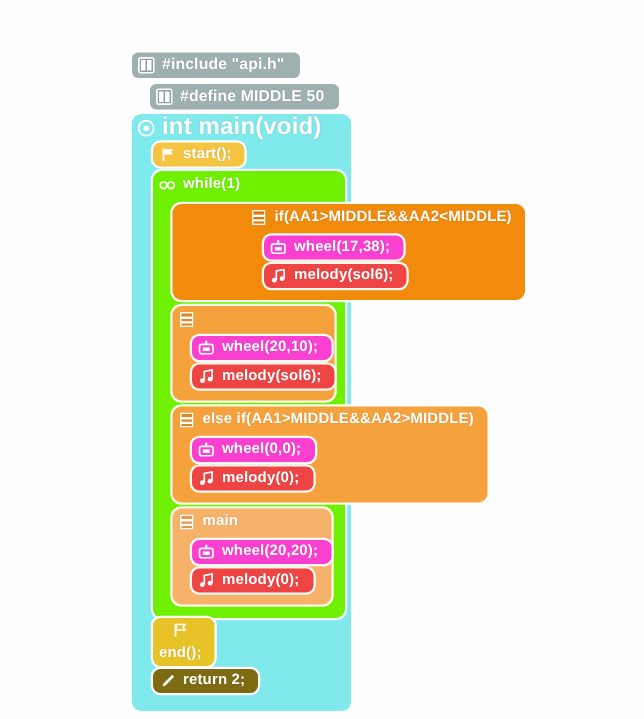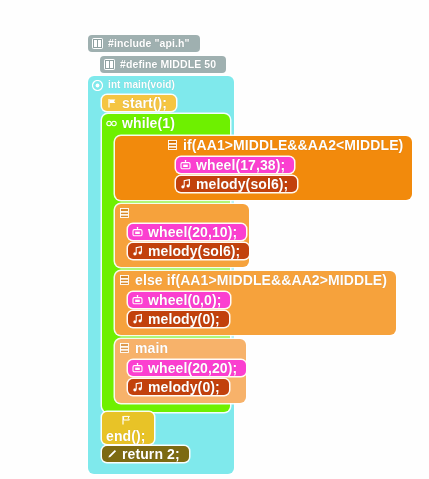--- a/index.html
+++ b/index.html
@@ -27,21 +27,21 @@
   
   .blk {
     position: relative;
     box-sizing: border-box;
     border-radius: 5px;
     display: flex;
     align-items: center;
     gap: 5px;
     padding: 2px 9px 2px 4px;
     color: #ffffff;
-    font-size: 14px;
+    font-size: 10px;
     font-weight: bold;
     line-height: 12px;
     white-space: nowrap;
     letter-spacing: 0.1px;
     text-shadow: 0 0 1px rgba(0,0,0,.18);
     box-shadow: 0 0 0 1.5px rgba(255,255,255,.95);
     width: max-content;
   }
   .blk .lbl { display: inline-block; }
 
@@ -78,21 +78,21 @@
     background: #7fe9ec;
     border-radius: 6px;
     padding: 0 0 12px 0;
     box-shadow: 0 0 0 1.5px rgba(255,255,255,.9);
   }
   #main-hdr {
     background: transparent;
     box-shadow: none;
     padding: 3px 8px 3px 4px;
     color: #ffffff;
-    font-size: 10px;
+    font-size: 16px;
   }
 
   
   .start-blk { background: #f5c542; margin-left: 14px; margin-top: 1px; }
   .end-blk   { background: #e8c327; margin-left: 14px; flex-direction: column; }
   .ret-blk   { background: #7d6a12; margin-left: 14px; margin-top: 2px; }
 
   
   #while-wrap {
     margin-left: 14px;
@@ -125,21 +125,21 @@
   .cond-wrap.tone-c { background: #f7b26a; }
   .cond-hdr {
     background: transparent;
     box-shadow: none;
     color: #ffffff;
     padding: 3px 9px 3px 4px;
   }
 
   .act-blk { margin-left: 13px; margin-top: 3px; }
   .wheel-blk  { background: #fb3fd0; }
-  .melody-blk { background: #c2410c; }
+  .melody-blk { background: #ef4444; }
 
   
   .ico-pre    { background: #ffffff; }
 </style>
 </head>
 <body>
 
 <div id="canvas">
 
   <div id="inc" class="blk pre">

